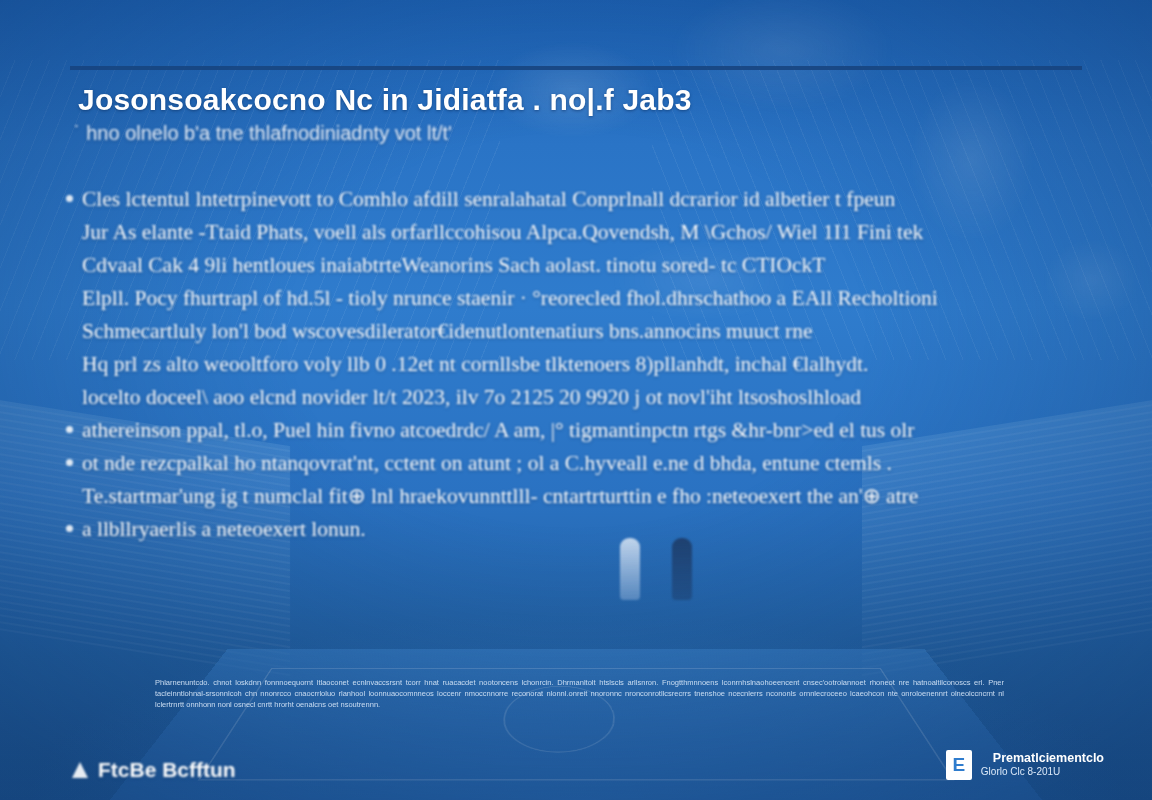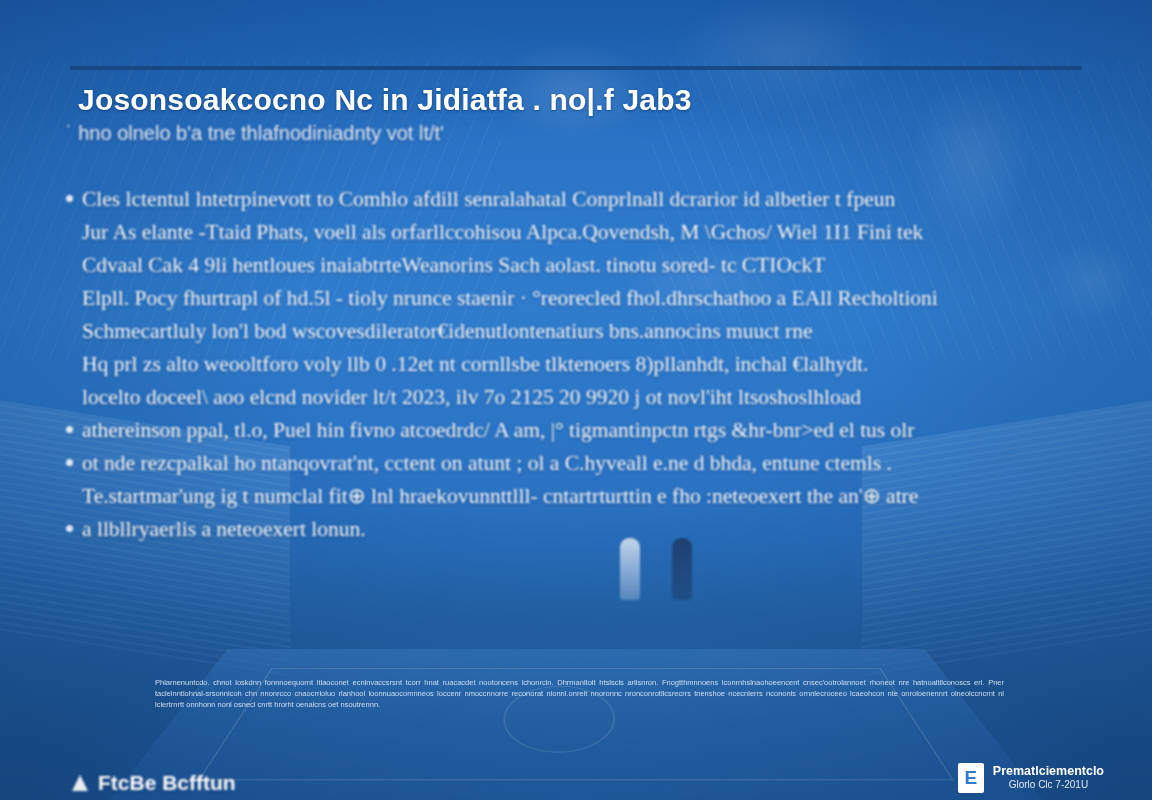--- a/index.html
+++ b/index.html
@@ -160,21 +160,21 @@
     font-weight: bold;
     letter-spacing: 0.2px;
     line-height: 1.2;
     text-shadow: 0 1px 3px rgba(10,40,85,0.55);
     filter: blur(0.7px);
   }
 
   .subtitle {
     position: absolute;
     top: 120px;
-    left: 66px;
+    left: 74px;
     right: 80px;
     color: #eaf2fc;
     font-size: 20px;
     line-height: 1.3;
     text-shadow: 0 1px 3px rgba(10,40,85,0.5);
     filter: blur(0.9px);
   }
 
   .body-list {
     position: absolute;
@@ -221,23 +221,22 @@
     text-align: justify;
     overflow: hidden;
     filter: blur(0.75px);
     opacity: 0.95;
   }
 
   .bottom-bar {
     position: absolute;
     left: 0;
     right: 0;
-    bottom: 3px;
+    bottom: 16px;
     height: 44px;
-    text-align: center;
   }
 
   .bottom-left {
     position: absolute;
     left: 72px;
     bottom: 2px;
     display: flex;
     align-items: center;
     gap: 10px;
     color: #ffffff;
@@ -281,20 +280,21 @@
   .bottom-right .brand-lines {
     display: flex;
     flex-direction: column;
     line-height: 13px;
   }
 
   .bottom-right .brand-main {
     color: #ffffff;
     font-size: 12.5px;
     font-weight: bold;
+    margin-left: 12px;
   }
 
   .bottom-right .brand-sub {
     color: #dce9f8;
     font-size: 10px;
   }
 </style>
 </head>
 <body>
 
@@ -338,19 +338,19 @@
 
     <div class="bottom-bar">
       <div class="bottom-left">
         <span class="marker"></span>
         <span>FtcBe Bcfftun</span>
       </div>
       <div class="bottom-right">
         <span class="badge">E</span>
         <span class="brand-lines">
           <span class="brand-main">Prematlciementclo</span>
-          <span class="brand-sub">Glorlo Clc 7-201U</span>
+          <span class="brand-sub">Glorlo Clc 8-201U</span>
         </span>
       </div>
     </div>
 
   </div>
 </div>
 
 </body></html>

